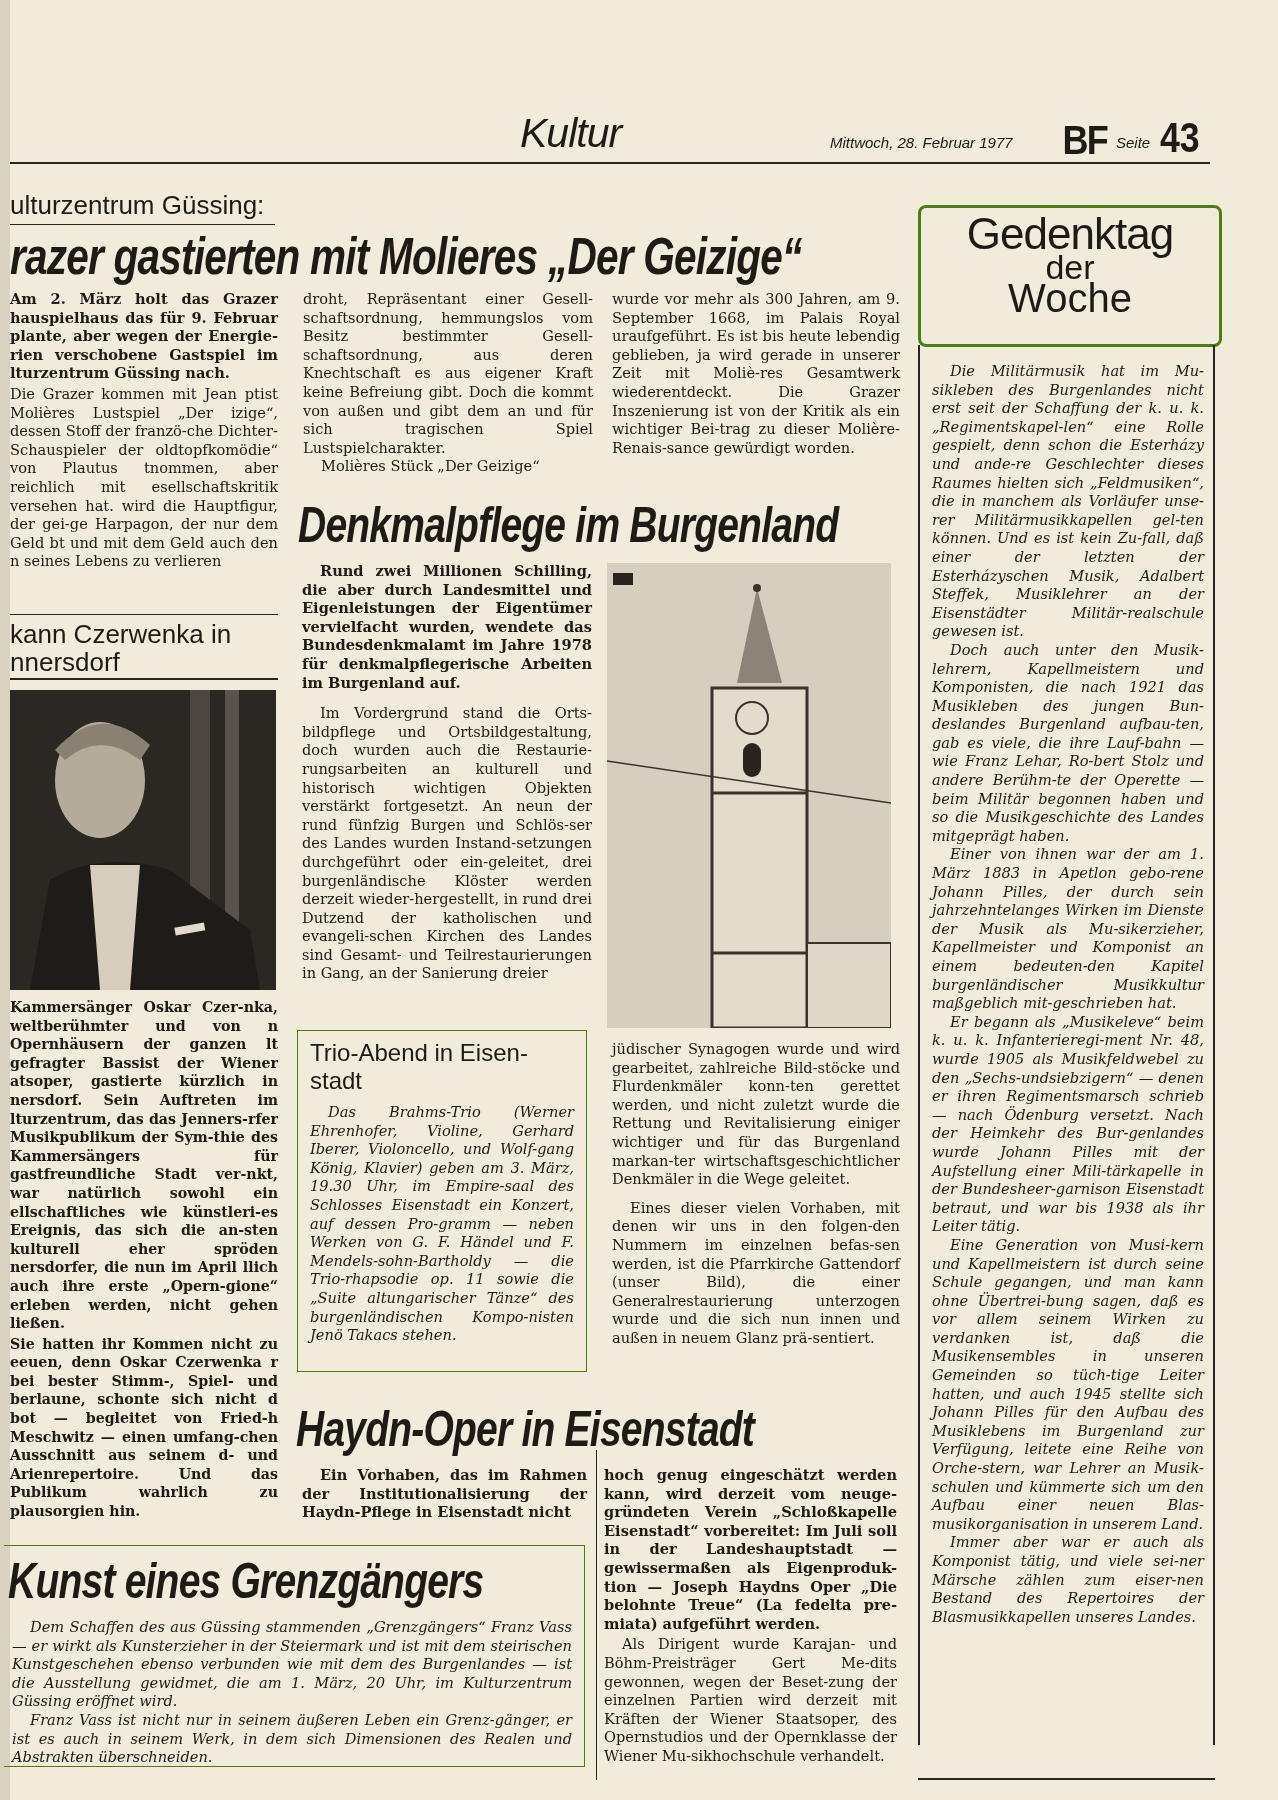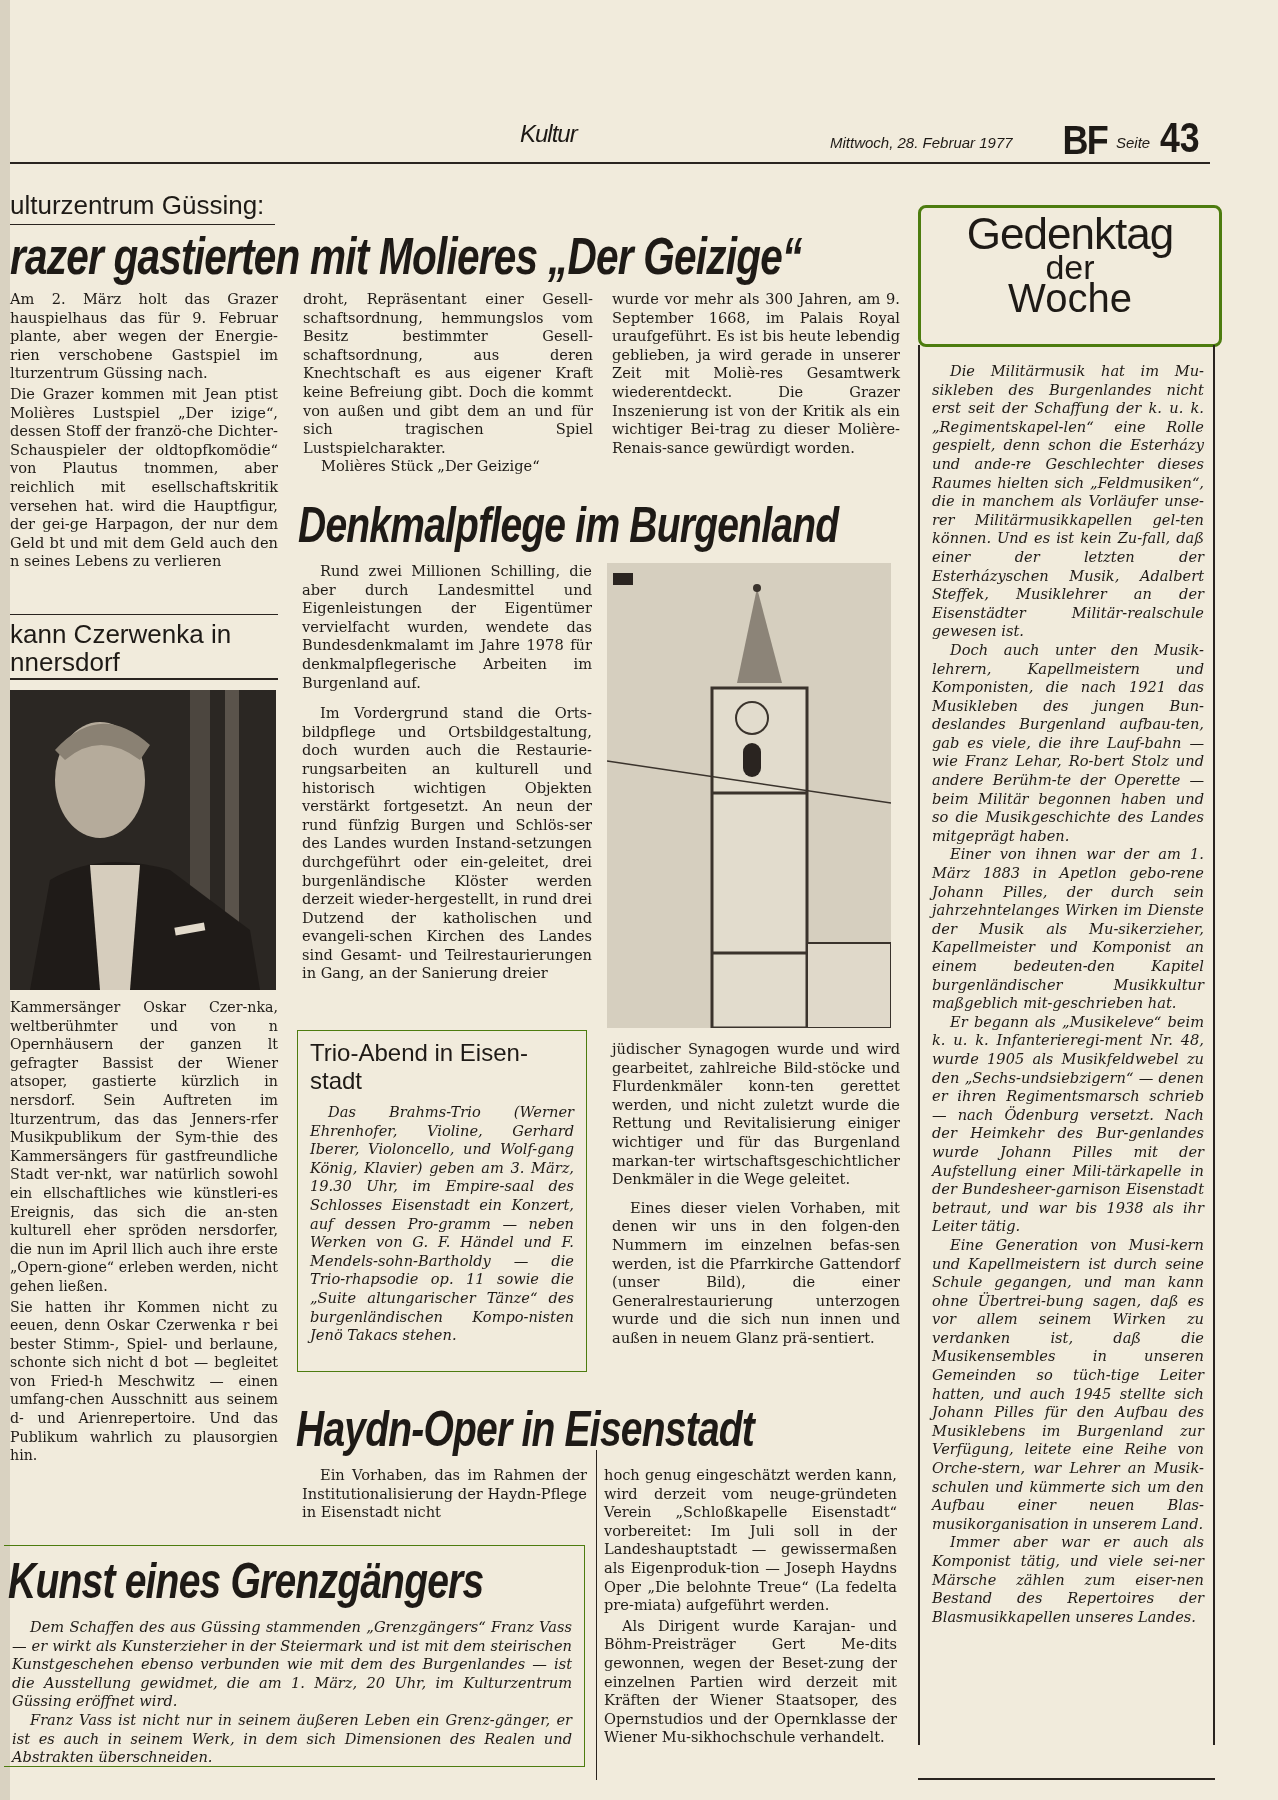--- a/index.html
+++ b/index.html
@@ -1,30 +1,30 @@
 <!DOCTYPE html>
 <html><head>
 <meta charset="utf-8">
 <style>
   html,body{margin:0;padding:0;}
   body{width:1278px;height:1800px;background:#f1ebdc;position:relative;overflow:hidden;color:#1e1a16;font-family:"DejaVu Serif",serif;}
   .leftstrip{position:absolute;left:0;top:0;width:10px;height:1800px;background:#d9d2c1;}
   .abs{position:absolute;}
-  .hdr-section{left:520px;top:120px;font-family:"Liberation Sans",sans-serif;font-style:italic;font-size:24px;letter-spacing:-1px;}
+  .hdr-section{left:520px;top:110px;font-family:"Liberation Sans",sans-serif;font-style:italic;font-size:41px;letter-spacing:-1px;}
   .hdr-date{left:830px;top:134px;font-family:"Liberation Sans",sans-serif;font-style:italic;font-size:15px;}
   .hdr-logo{left:1060px;top:118px;font-family:"Liberation Sans",sans-serif;font-weight:bold;font-size:40px;letter-spacing:-2px;transform:scaleX(.9);}
   .hdr-seitelabel{left:1116px;top:134px;font-family:"Liberation Sans",sans-serif;font-style:italic;font-size:15px;}
   .hdr-page{left:1160px;top:114px;font-family:"Liberation Sans",sans-serif;font-weight:bold;font-size:42px;transform:scaleX(.85);transform-origin:left;}
   .rule{position:absolute;background:#2a2420;}
   .kicker{font-family:"Liberation Sans",sans-serif;font-size:26px;}
   .head{font-family:"Liberation Sans",sans-serif;font-weight:bold;font-style:italic;transform:scaleX(.78);transform-origin:left;white-space:nowrap;letter-spacing:-1px;}
   .col{position:absolute;font-size:14.6px;line-height:18.6px;text-align:justify;}
   .col p{margin:0;text-indent:18px;}
   .col p.noind{text-indent:0;}
-  .bold{font-weight:normal;}
+  .bold{font-weight:bold;}
   .ital{font-style:italic;}
   .box{position:absolute;border:1px solid #4d7c0f;}
   .photo{position:absolute;overflow:hidden;}
   .gedenk{font-family:"Liberation Sans",sans-serif;text-align:center;line-height:1;}
 </style>
 </head>
 <body>
 
 <div class="leftstrip"></div>
 

